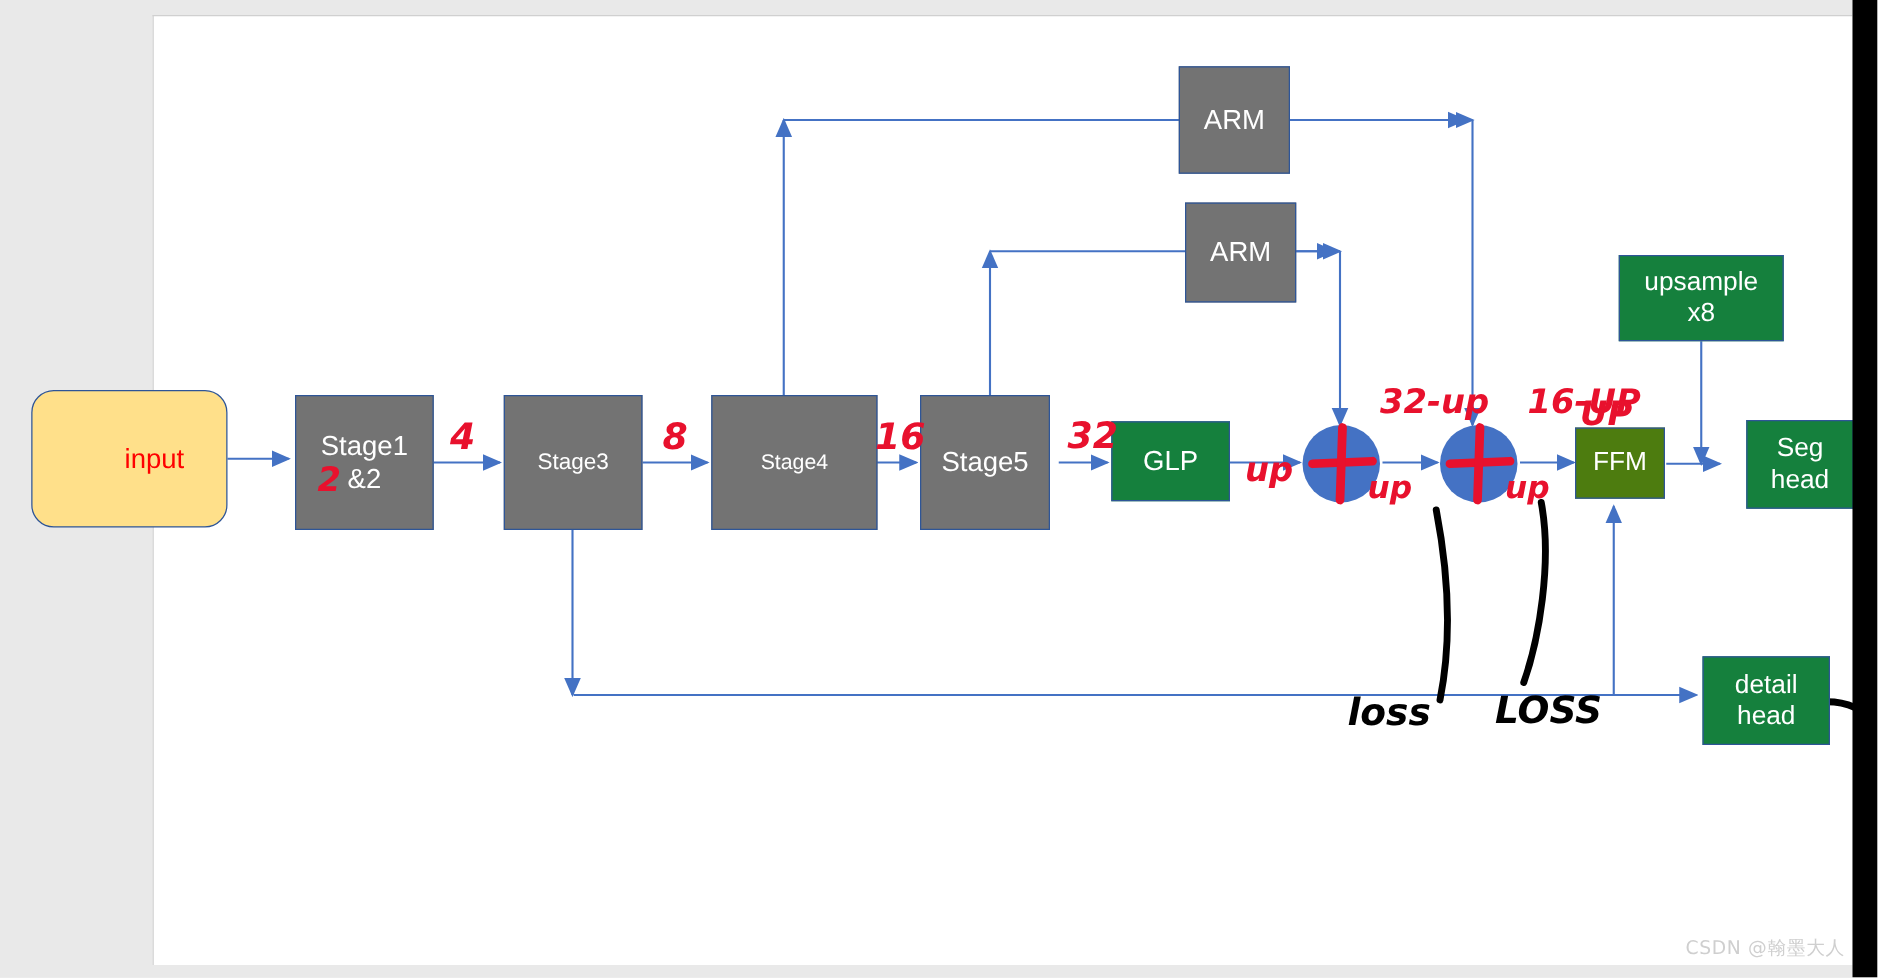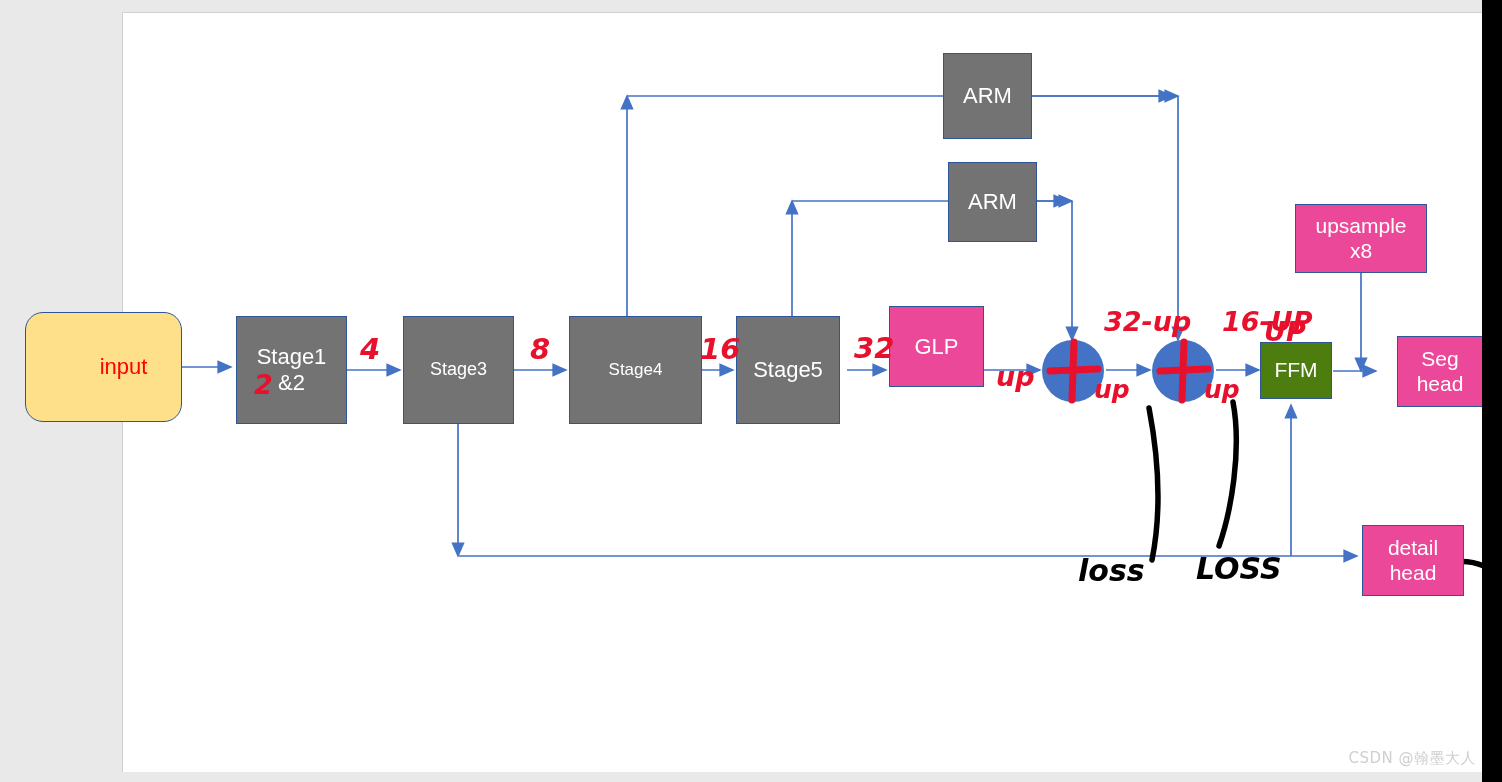--- a/index.html
+++ b/index.html
@@ -41,21 +41,21 @@
     display: flex;
     align-items: center;
     justify-content: center;
     text-align: center;
     line-height: 1.18;
     color: #ffffff;
     border: 1px solid #2e5597;
     white-space: pre-line;
   }
   .node.orange { background: #737373; }
-  .node.blue   { background: #ec4899; }
+  .node.blue   { background: #15803d; }
   .node.yellow { background: #4d7c0f; text-align: right; }
   .node.input  {
     background: #ffe08a;
     border: 1px solid #2e5597;
     border-radius: 18px;
     color: #ff0000;
   }
   .circ {
     position: absolute;
     background: #4472c4;
@@ -148,21 +148,21 @@
 
   <div class="node orange" style="left:236px; top:316px; width:111px; height:108px; font-size:22px;">Stage1
 &amp;2</div>
 
   <div class="node orange" style="left:403px; top:316px; width:111px; height:108px; font-size:18px;">Stage3</div>
 
   <div class="node orange" style="left:569px; top:316px; width:133px; height:108px; font-size:17px;">Stage4</div>
 
   <div class="node orange" style="left:736px; top:316px; width:104px; height:108px; font-size:22px;">Stage5</div>
 
-  <div class="node blue" style="left:889px; top:306px; width:95px; height:81px; font-size:22px;text-align:right;">GLP</div>
+  <div class="node blue" style="left:889px; top:337px; width:95px; height:64px; font-size:22px;text-align:right;">GLP</div>
 
   <div class="node orange" style="left:943px; top:53px; width:89px; height:86px; font-size:22px;">ARM</div>
 
   <div class="node orange" style="left:948px; top:162px; width:89px; height:80px; font-size:22px;">ARM</div>
 
   <div class="circ" style="left:1042px; top:340px; width:62px; height:62px;"></div>
   <div class="circ" style="left:1152px; top:340px; width:62px; height:62px;"></div>
 
   <svg class="layer" viewBox="0 0 1502 782">
     <g stroke="#e8112d" stroke-width="7" stroke-linecap="round">

